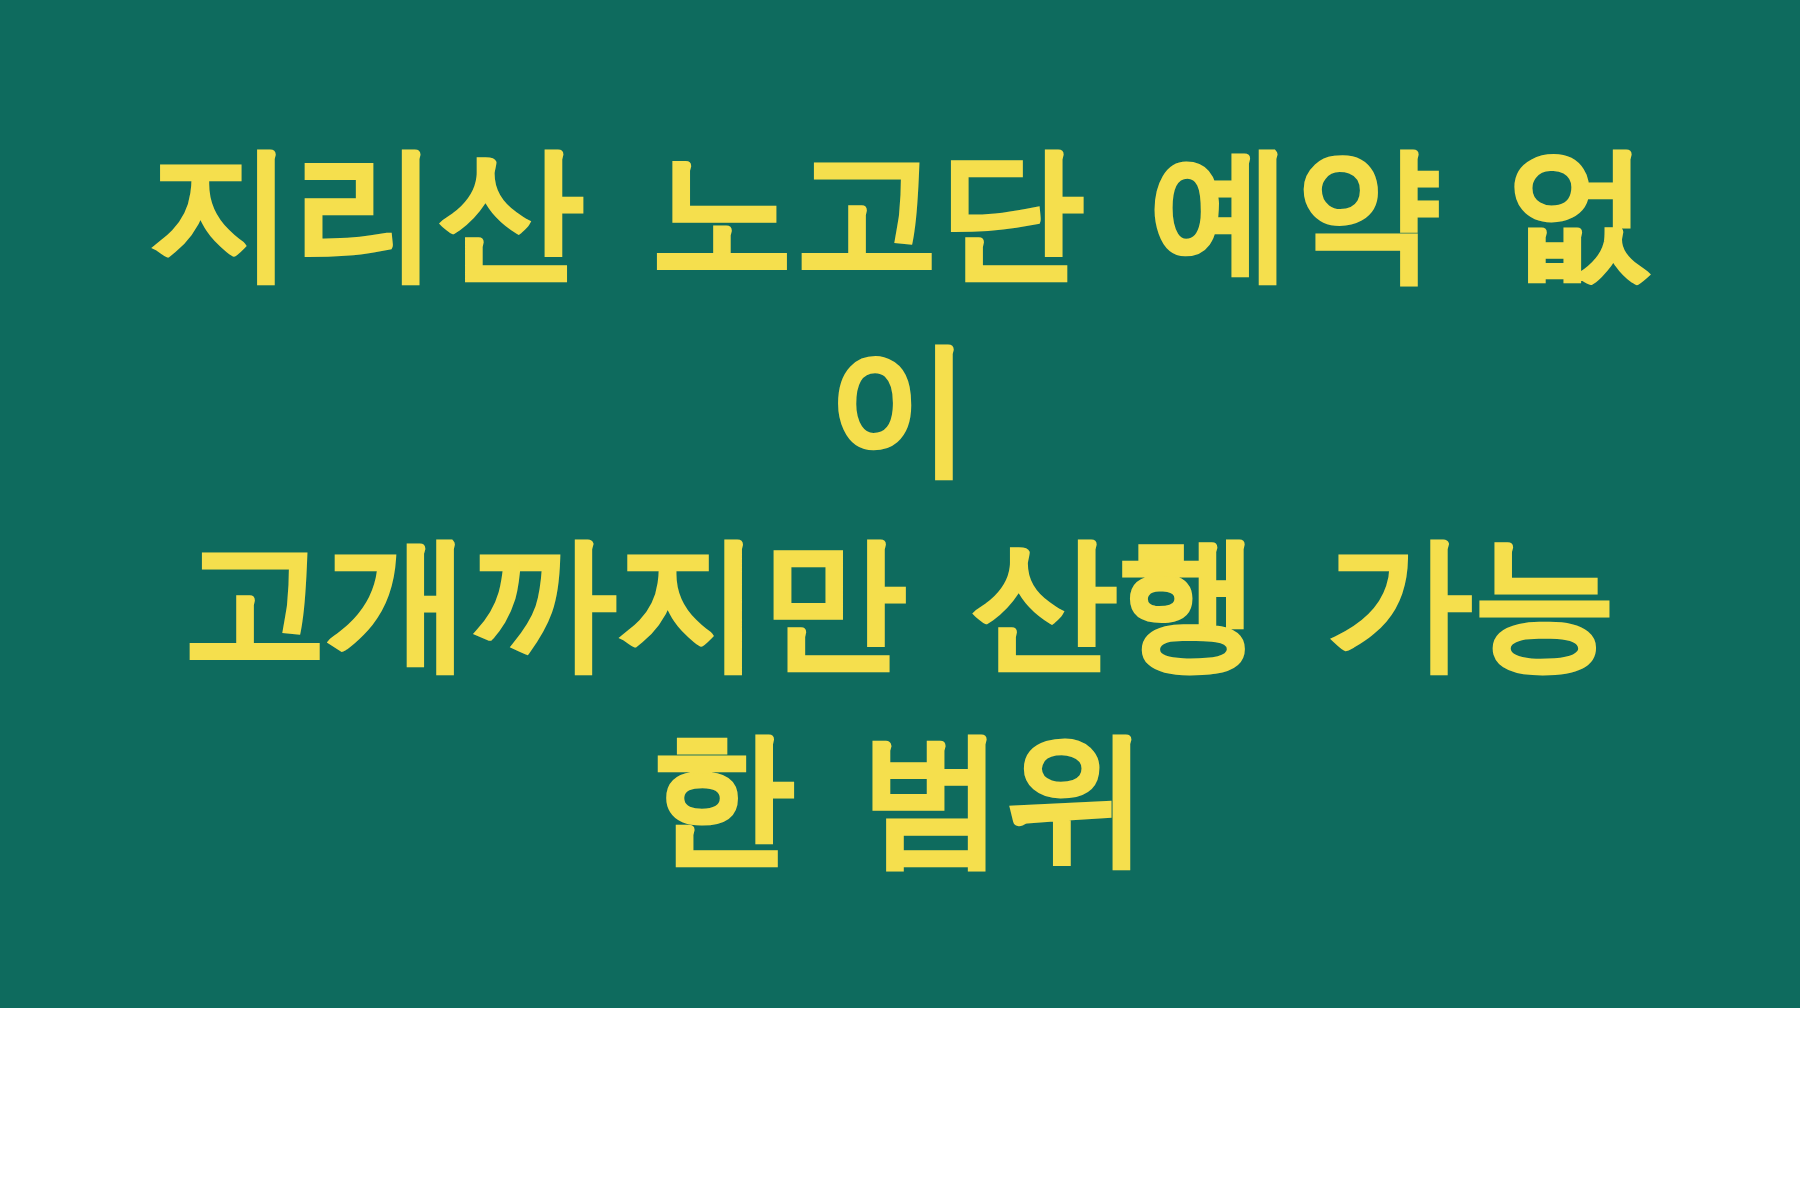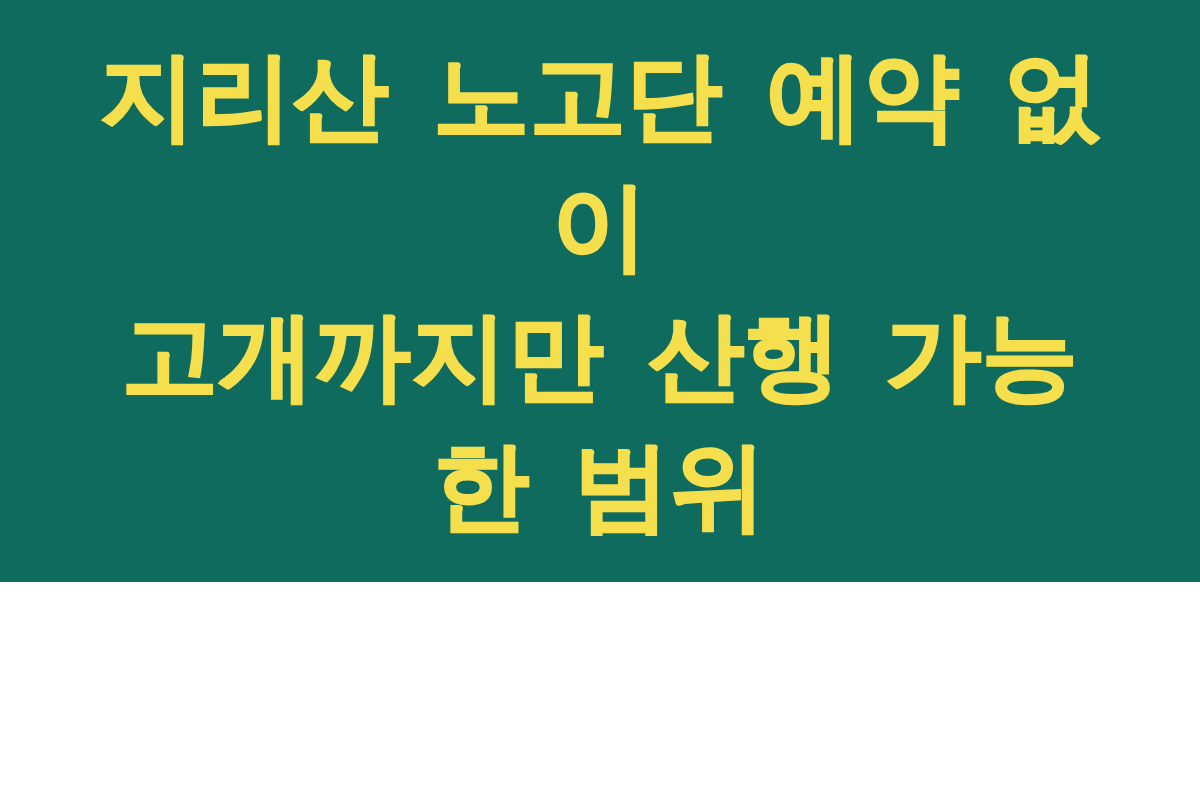--- a/index.html
+++ b/index.html
@@ -11,21 +11,21 @@
   body {
     width: 1200px;
     height: 800px;
     overflow: hidden;
     font-family: "Liberation Sans", "DejaVu Sans", sans-serif;
   }
 
   #banner {
     position: relative;
     width: 1200px;
-    height: 582px;
+    height: 672px;
     box-sizing: border-box;
     display: flex;
     align-items: center;
     justify-content: center;
     background: #0E6B5E;
   }
 
   #headline {
     display: block;
     width: 1060px;

